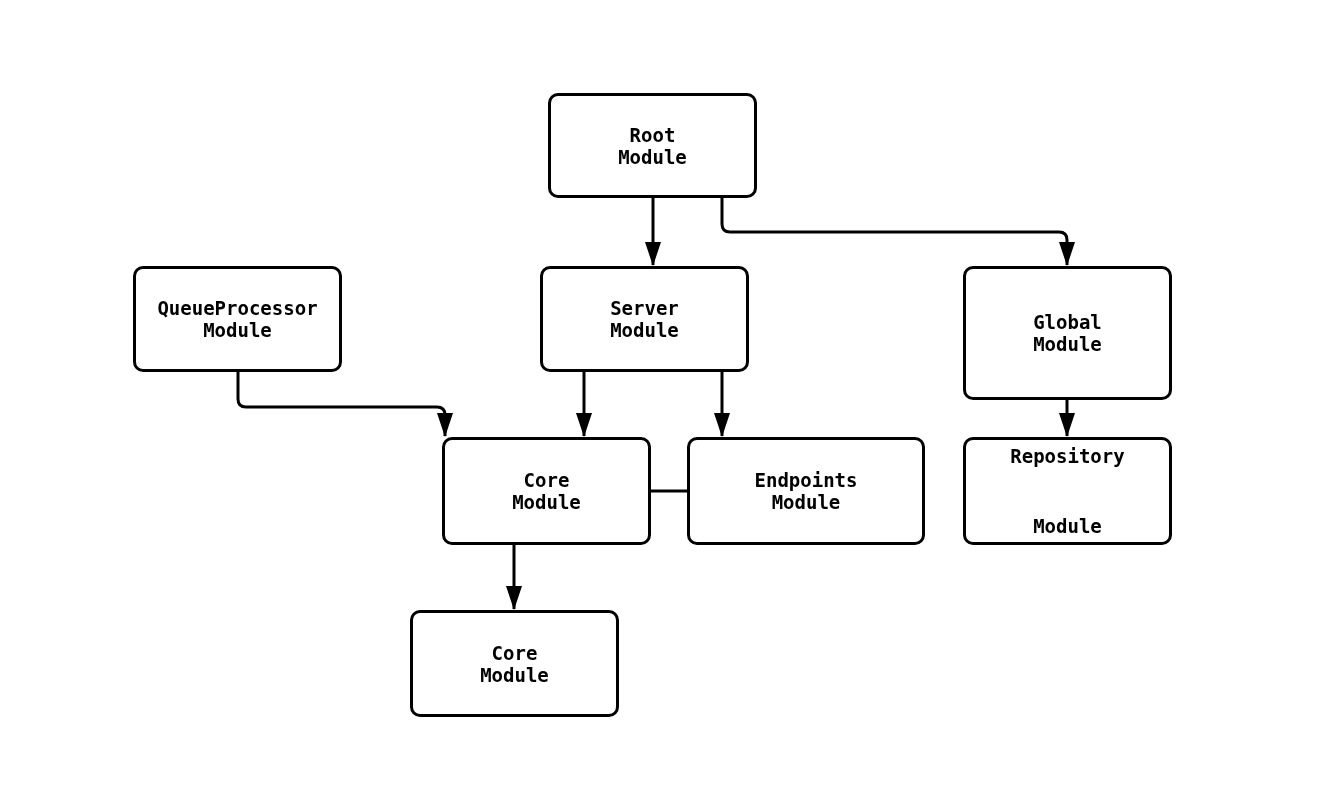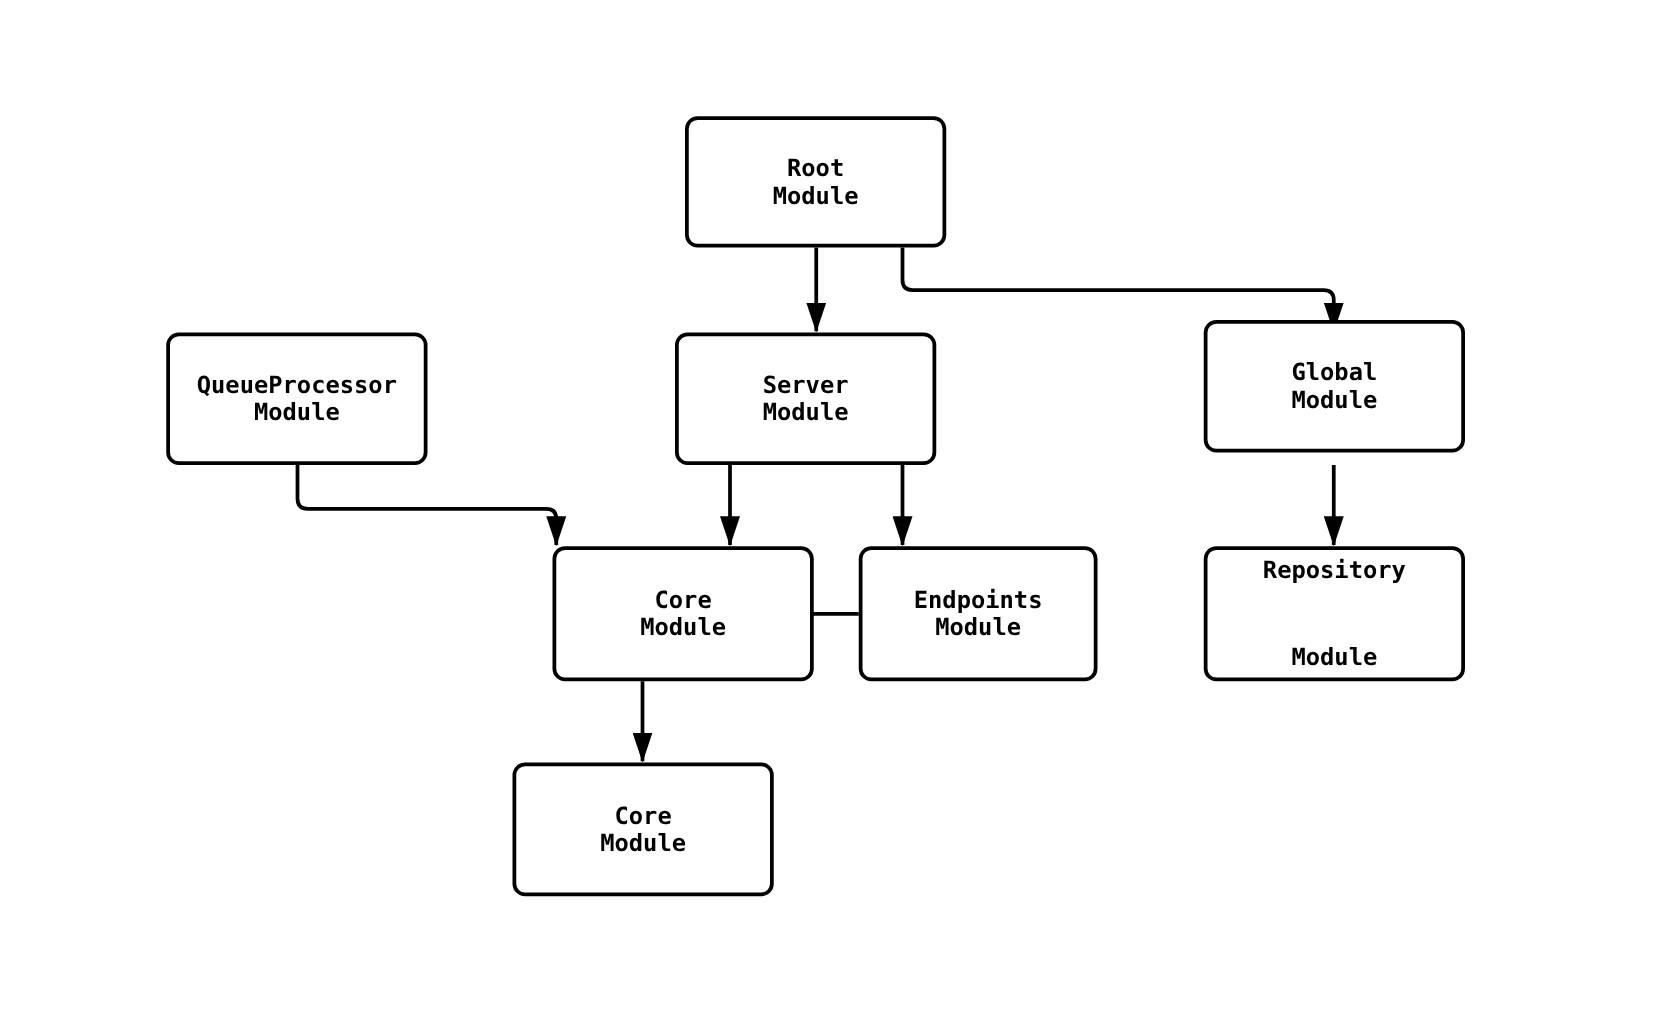--- a/index.html
+++ b/index.html
@@ -42,23 +42,23 @@
     font-size: 19px;
     line-height: 22px;
     color: #000000;
     letter-spacing: 0;
   }
   .node span { display: block; }
   
   .node-root         { left: 548px; top: 93px;  width: 209px; height: 105px; }
   .node-queueproc    { left: 133px; top: 266px; width: 209px; height: 106px; }
   .node-server       { left: 540px; top: 266px; width: 209px; height: 106px; }
-  .node-global       { left: 963px; top: 256px; width: 209px; height: 106px; }
+  .node-global       { left: 963px; top: 266px; width: 209px; height: 134px; }
   .node-core         { left: 410px; top: 437px; width: 209px; height: 108px; margin-left: 32px; }
-  .node-endpoints    { left: 687px; top: 437px; width: 191px; height: 108px; }
+  .node-endpoints    { left: 687px; top: 437px; width: 238px; height: 108px; }
   .node-repository   { left: 963px; top: 437px; width: 209px; height: 108px; gap: 48px; }
   .node-queue        { left: 410px; top: 610px; width: 209px; height: 107px; }
 </style>
 </head>
 <body>
 
 <div class="canvas">
 
   <svg class="edges-layer" width="1337" height="809" viewBox="0 0 1337 809" xmlns="http://www.w3.org/2000/svg">
     <defs>

